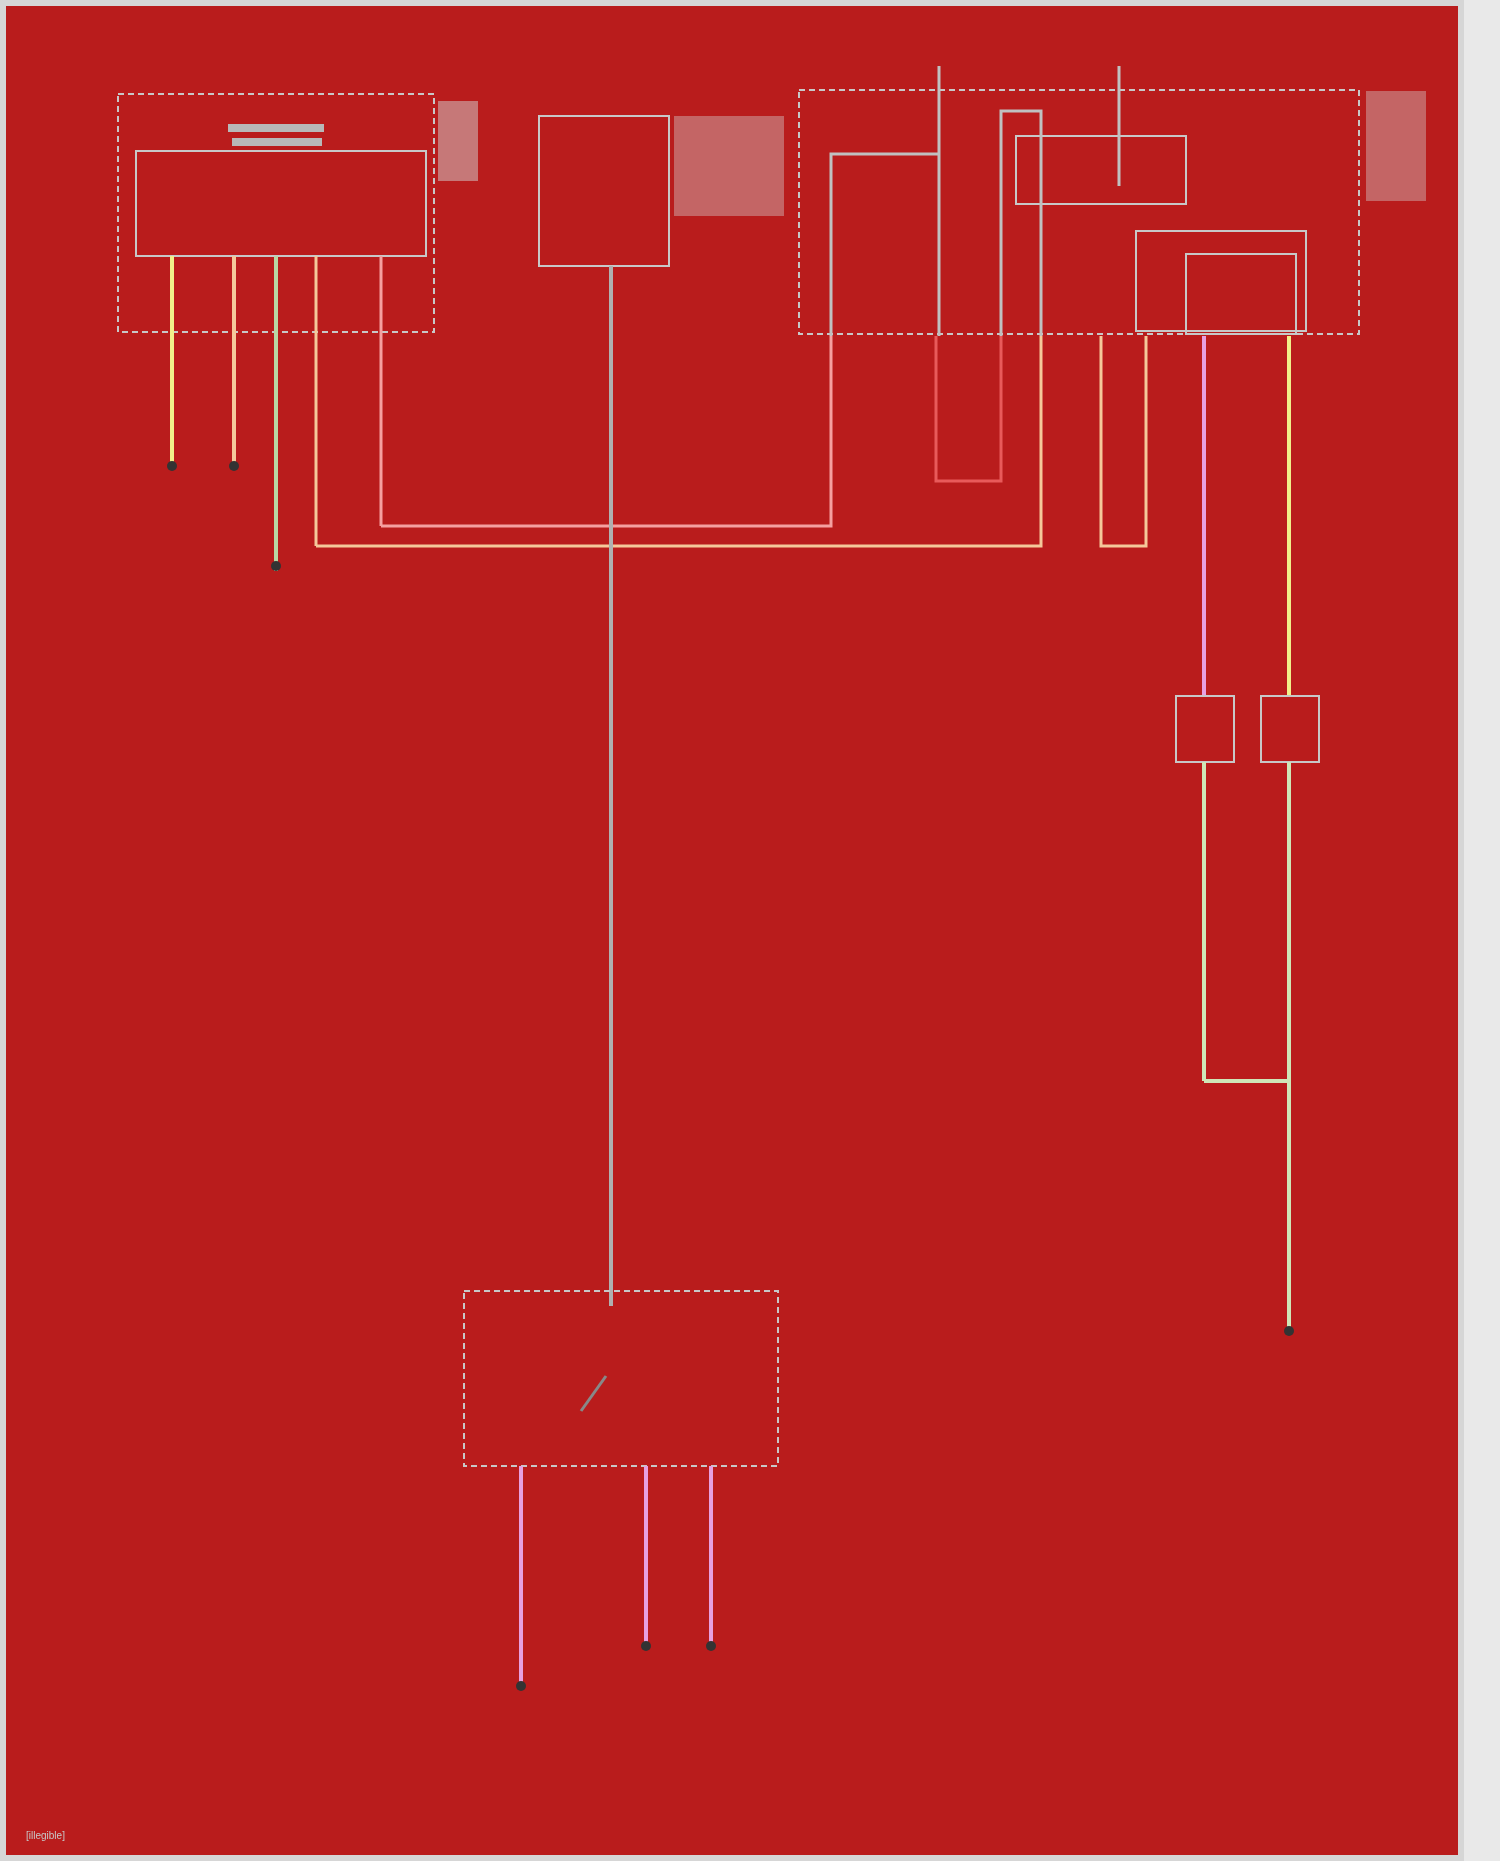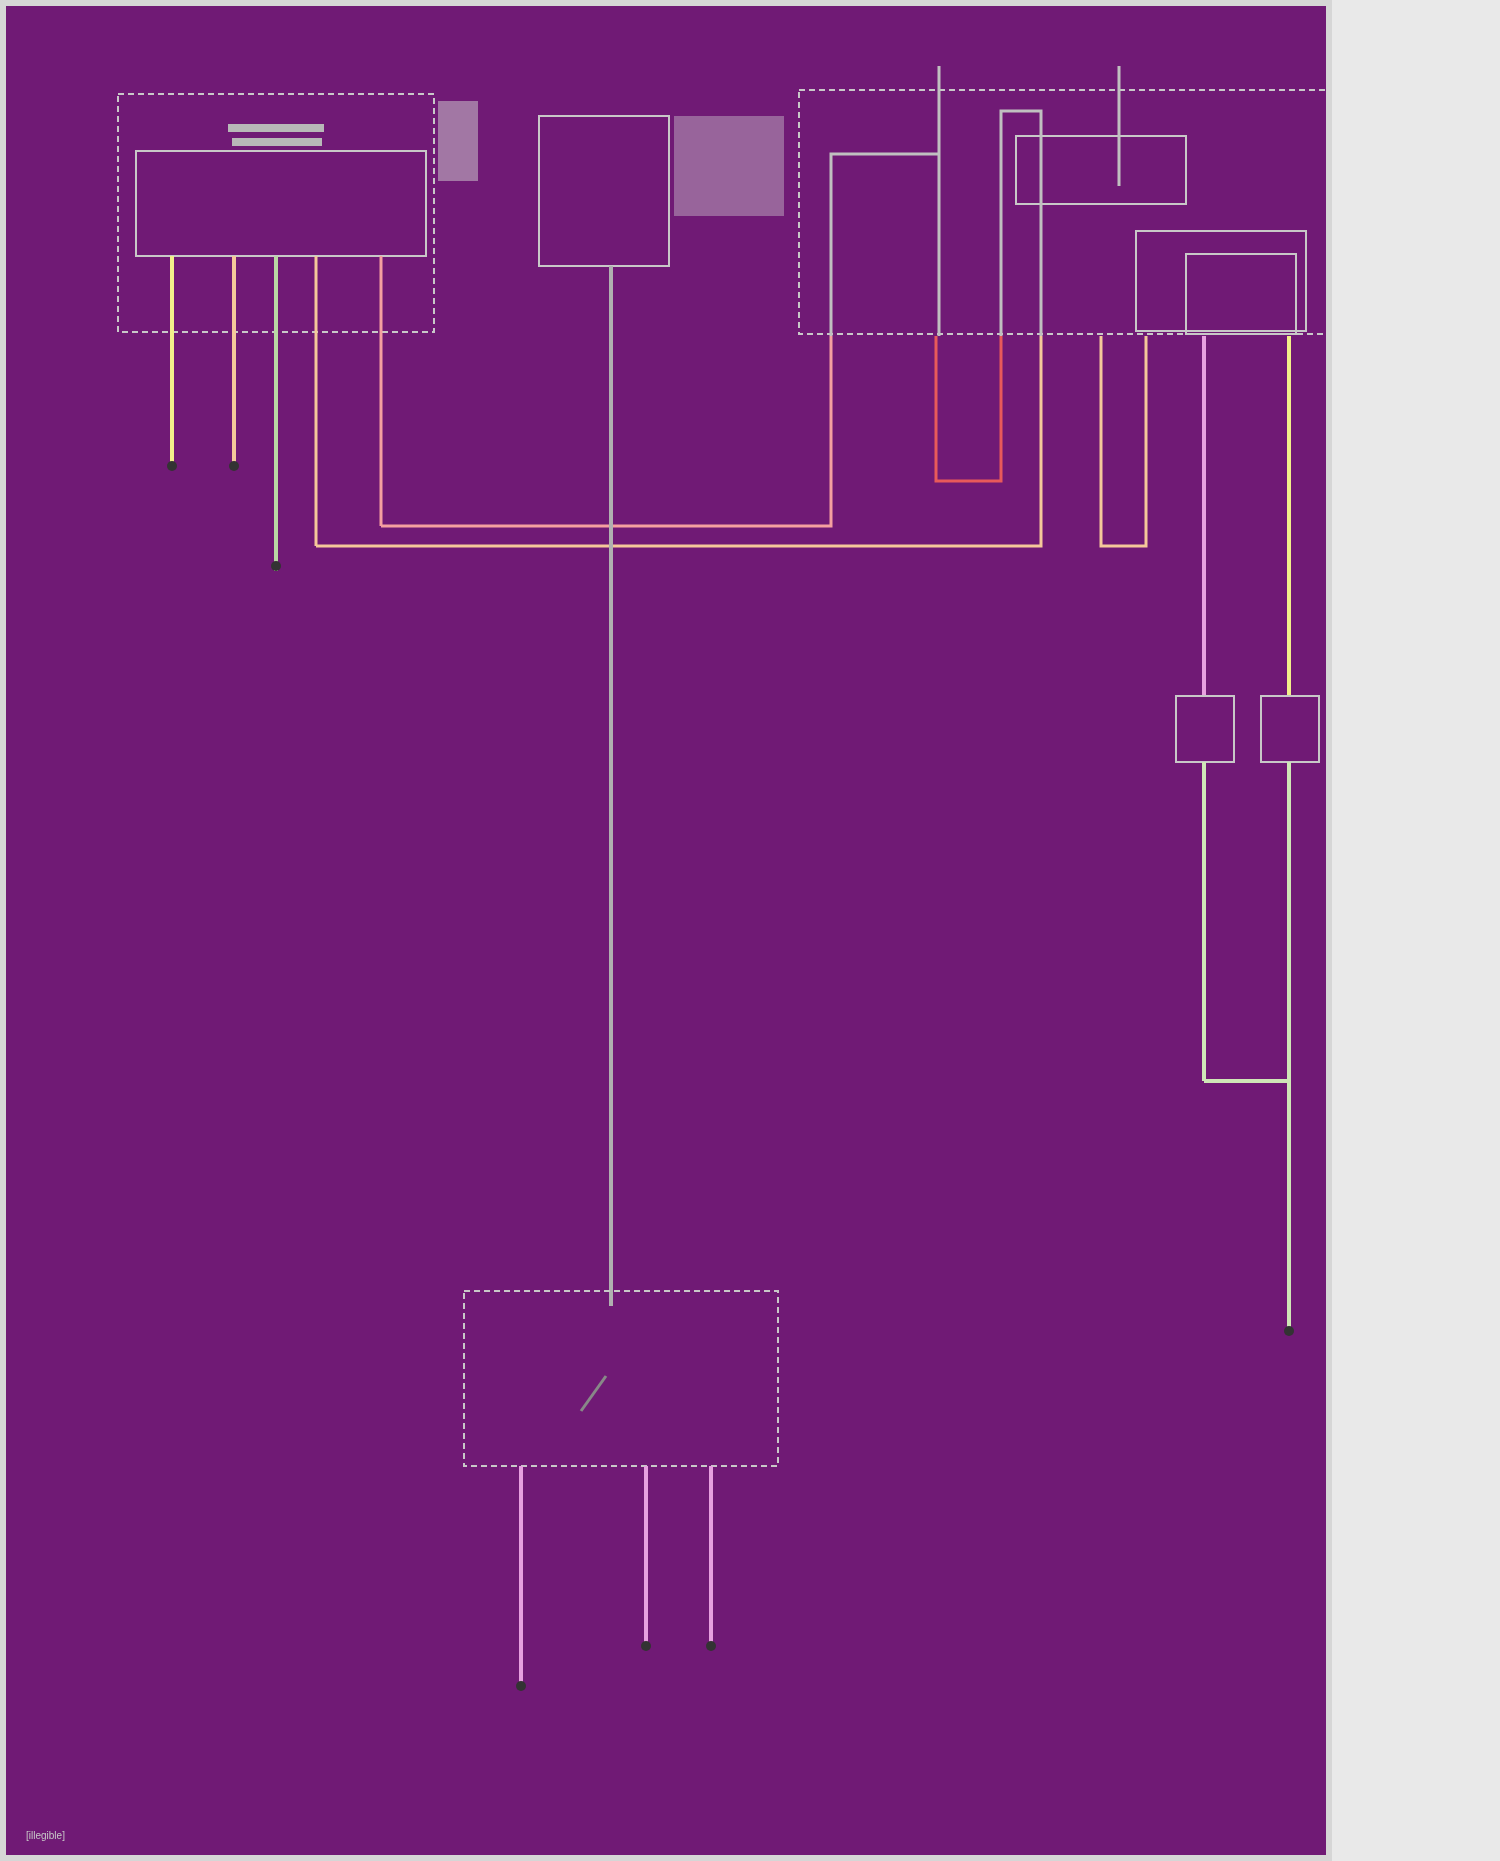--- a/index.html
+++ b/index.html
@@ -1,16 +1,16 @@
 <!DOCTYPE html>
 <html><head>
 <meta charset="utf-8">
 <style>
   html,body{margin:0;padding:0;background:#e9e9e9;}
-  .page{position:relative;width:1332px;height:1861px;background:#701a75;border:6px solid #d6d6d6;box-sizing:border-box;overflow:hidden;font-family:"Liberation Sans",sans-serif;text-decoration:underline;}
+  .page{position:relative;width:1464px;height:1861px;background:#b91c1c;border:6px solid #d6d6d6;box-sizing:border-box;overflow:hidden;font-family:"Liberation Sans",sans-serif;text-decoration:underline;}
   svg{position:absolute;left:0;top:0;}
   .blur-text{fill:#b8b8b8;}
   .note{position:absolute;left:20px;bottom:14px;font-size:10px;color:#c8c8c8;font-family:"Liberation Sans",sans-serif;}
 </style>
 </head>
 <body>
 
 <div class="page">
 <svg width="1500" height="1861" viewBox="0 0 1500 1861">
 

